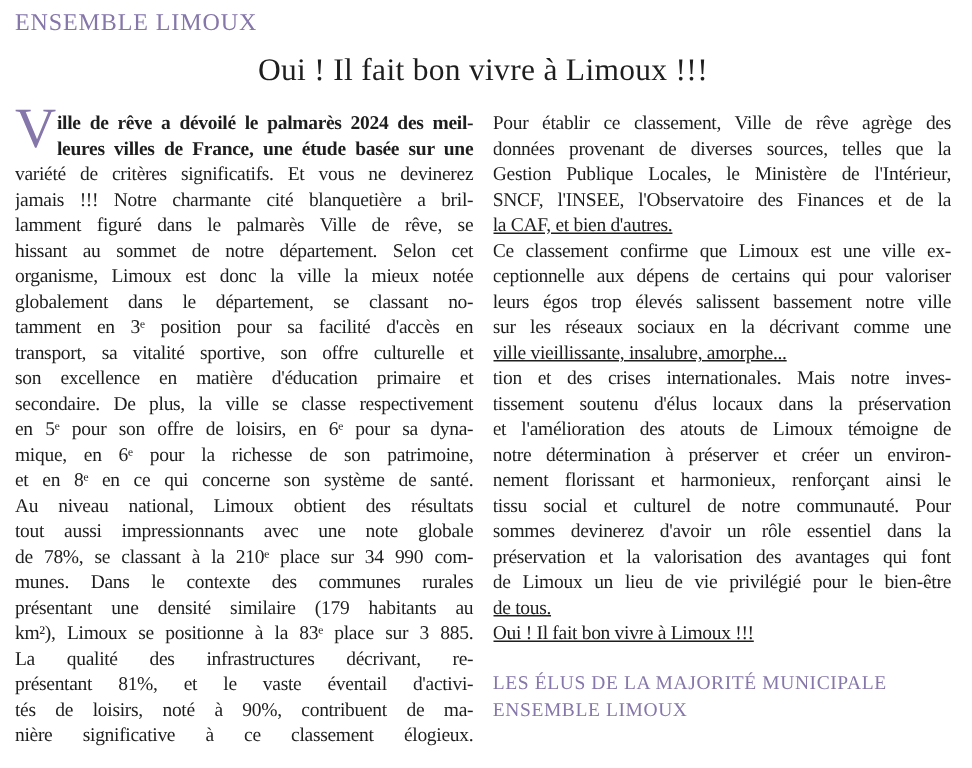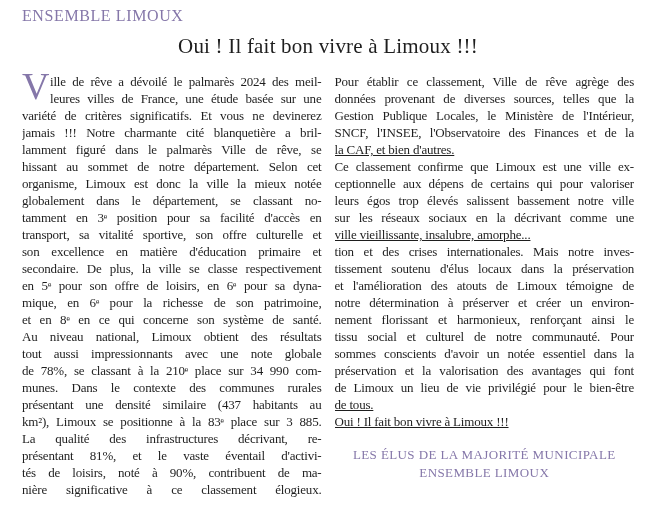--- a/index.html
+++ b/index.html
@@ -8,21 +8,21 @@
     --background: #ffffff;
   }
   * { box-sizing: border-box; }
   html, body { margin: 0; padding: 0; background: var(--background); }
   .page {
     width: 648px;
     height: 512px;
     background: var(--background);
     color: var(--text);
     font-family: "Liberation Serif", "DejaVu Serif", serif;
-    padding: 6px 14px 0 22px;
+    padding: 6px 14px 0 10px;
     overflow: hidden;
     position: relative;
   }
   .brand {
     color: var(--accent);
     font-size: 16px;
     line-height: 19px;
     letter-spacing: 0.6px;
   }
   .title {
@@ -54,32 +54,33 @@
     overflow: hidden;
     text-align: justify;
     text-align-last: justify;
   }
   .tline.last {
     text-align-last: left;
     text-decoration: underline;
   }
   .tline.indent {
     padding-left: 28px;
+    font-weight: bold;
   }
   .dropcap {
     position: absolute;
     left: 0;
     top: -3px;
     font-size: 38px;
     line-height: 32px;
     color: var(--accent);
   }
   .signature {
     margin-top: 16px;
-    text-align: center;
+    text-align: left;
     color: var(--accent);
     font-size: 13px;
     line-height: 17.5px;
     letter-spacing: 0.4px;
   }
 </style>
 </head>
 <body>
 
 <div class="page">
@@ -105,21 +106,21 @@
           <div class="tline">transport, sa vitalité sportive, son offre culturelle et</div>
           <div class="tline">son excellence en matière d'éducation primaire et</div>
           <div class="tline">secondaire. De plus, la ville se classe respectivement</div>
           <div class="tline">en 5ᵉ pour son offre de loisirs, en 6ᵉ pour sa dyna-</div>
           <div class="tline">mique, en 6ᵉ pour la richesse de son patrimoine,</div>
           <div class="tline">et en 8ᵉ en ce qui concerne son système de santé.</div>
           <div class="tline">Au niveau national, Limoux obtient des résultats</div>
           <div class="tline">tout aussi impressionnants avec une note globale</div>
           <div class="tline">de 78%, se classant à la 210ᵉ place sur 34 990 com-</div>
           <div class="tline">munes. Dans le contexte des communes rurales</div>
-          <div class="tline">présentant une densité similaire (437 habitants au</div>
+          <div class="tline">présentant une densité similaire (179 habitants au</div>
           <div class="tline">km²), Limoux se positionne à la 83ᵉ place sur 3 885.</div>
           <div class="tline">La qualité des infrastructures décrivant, re-</div>
           <div class="tline">présentant 81%, et le vaste éventail d'activi-</div>
           <div class="tline">tés de loisirs, noté à 90%, contribuent de ma-</div>
           <div class="tline">nière significative à ce classement élogieux.</div>
         </div>
     </div>
 
     <div class="col">
       <div class="para">
@@ -136,21 +137,21 @@
           <div class="tline">sur les réseaux sociaux en la décrivant comme une</div>
           <div class="tline last">ville vieillissante, insalubre, amorphe...</div>
         </div>
       <div class="para">
           <div class="tline">tion et des crises internationales. Mais notre inves-</div>
           <div class="tline">tissement soutenu d'élus locaux dans la préservation</div>
           <div class="tline">et l'amélioration des atouts de Limoux témoigne de</div>
           <div class="tline">notre détermination à préserver et créer un environ-</div>
           <div class="tline">nement florissant et harmonieux, renforçant ainsi le</div>
           <div class="tline">tissu social et culturel de notre communauté. Pour</div>
-          <div class="tline">sommes conscients d'avoir un notée essentiel dans la</div>
+          <div class="tline">sommes devinerez d'avoir un rôle essentiel dans la</div>
           <div class="tline">préservation et la valorisation des avantages qui font</div>
           <div class="tline">de Limoux un lieu de vie privilégié pour le  bien-être</div>
           <div class="tline last">de tous.</div>
         </div>
       <div class="para">
           <div class="tline last">Oui ! Il fait bon vivre à Limoux !!!</div>
         </div>
 
       <div class="signature">
         <div>LES ÉLUS DE LA MAJORITÉ MUNICIPALE</div>

